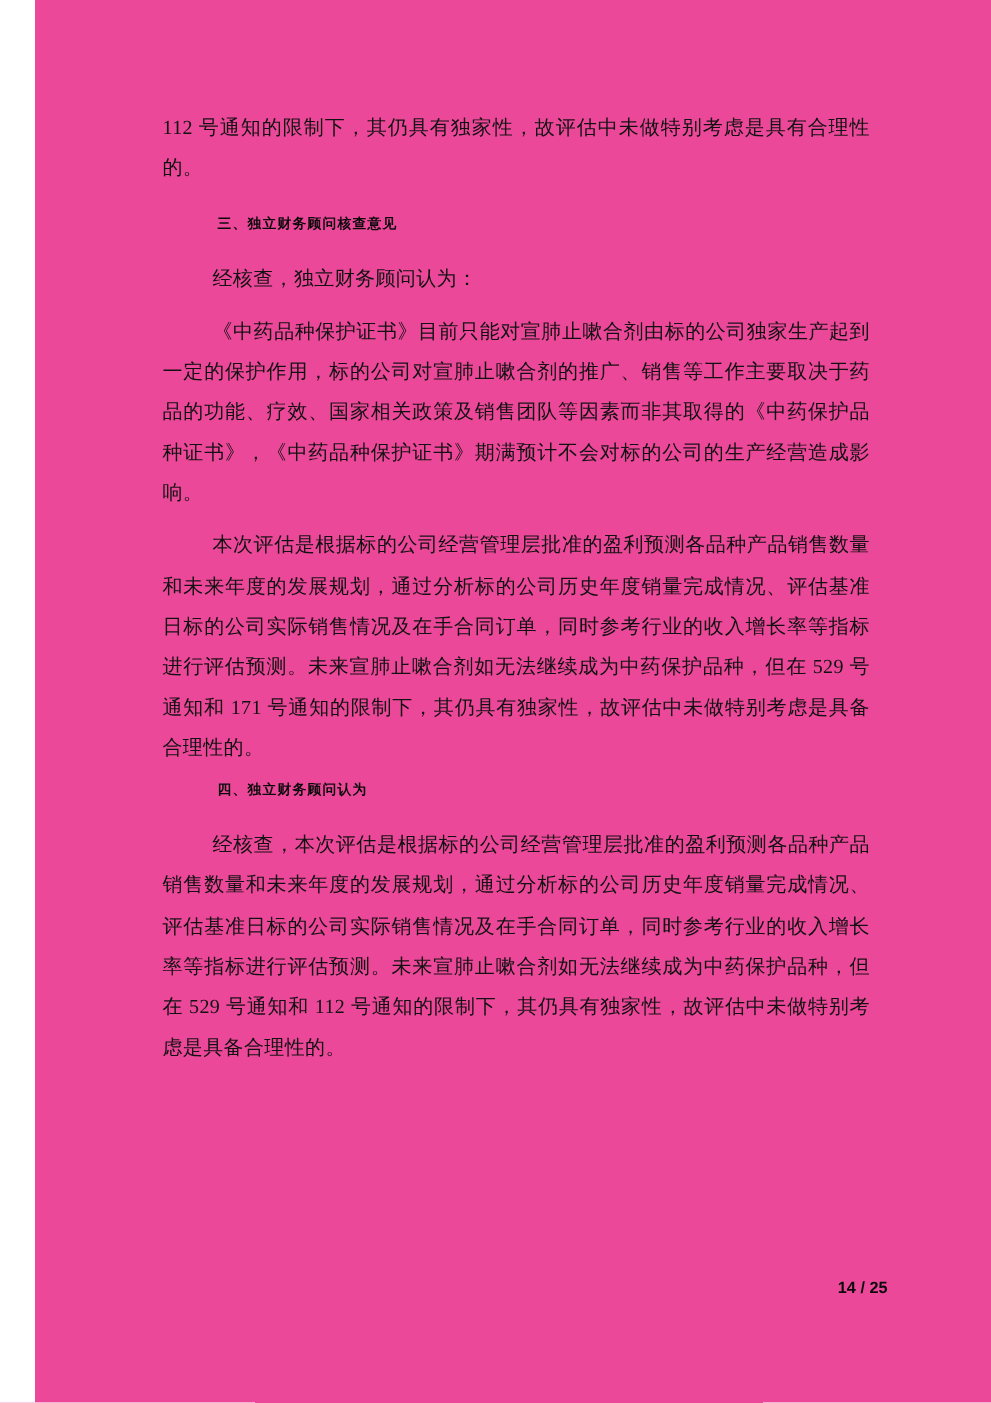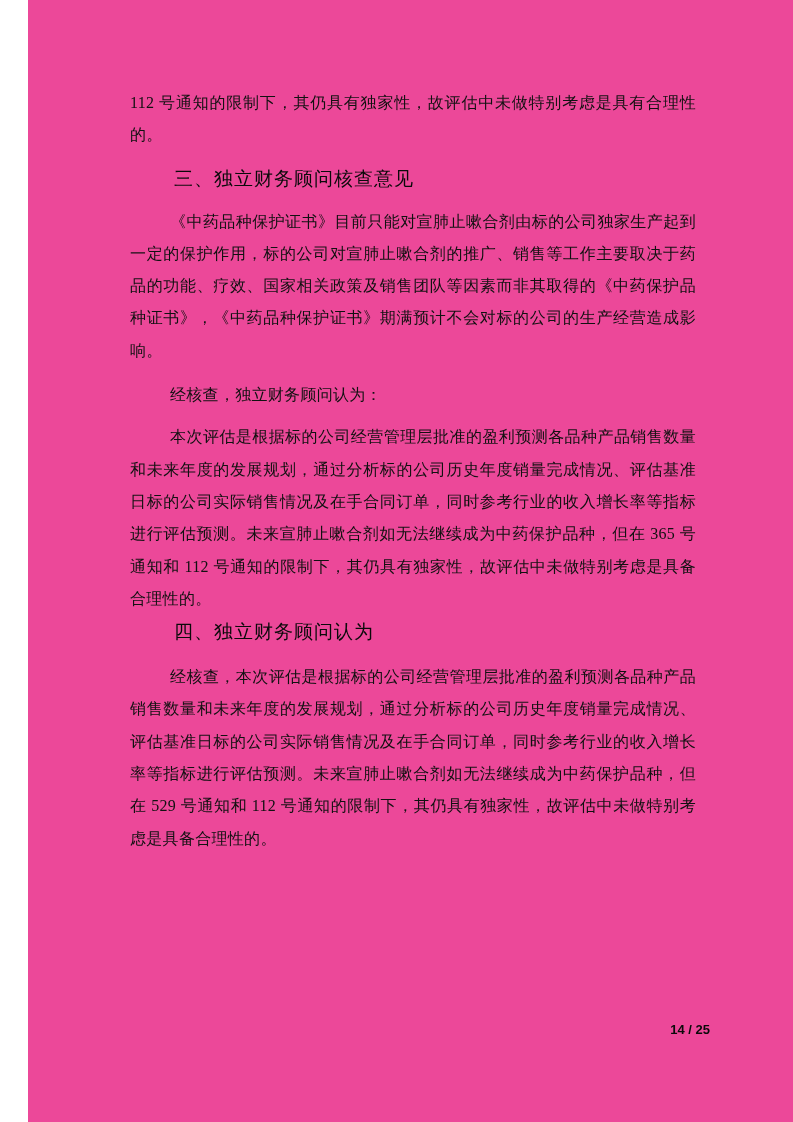--- a/index.html
+++ b/index.html
@@ -38,22 +38,22 @@
     margin-bottom: 10px;
     text-indent: 0;
   }
   .para.after-heading {
     margin-top: 12px;
   }
   .section-heading {
     margin: 0;
     padding-left: 44px;
     font-family: "Liberation Sans", "DejaVu Sans", sans-serif;
-    font-size: 19px;
-    font-weight: 400;
+    font-size: 11px;
+    font-weight: 700;
     line-height: 34px;
     letter-spacing: 1px;
     color: #0a0a0a;
   }
   .page-number {
     position: absolute;
     top: 1022px;
     right: 111px;
     font-family: Liberation Sans, sans-serif;
     font-size: 13px;
@@ -65,25 +65,25 @@
 </head>
 <body>
 
 <div class="page">
   <div class="content">
 
     <p class="para no-indent">112 号通知的限制下，其仍具有独家性，故评估中未做特别考虑是具有合理性的。</p>
 
     <h2 class="section-heading">三、独立财务顾问核查意见</h2>
 
+    <p class="para after-heading">经核查，独立财务顾问认为：</p>
+
     <p class="para">《中药品种保护证书》目前只能对宣肺止嗽合剂由标的公司独家生产起到一定的保护作用，标的公司对宣肺止嗽合剂的推广、销售等工作主要取决于药品的功能、疗效、国家相关政策及销售团队等因素而非其取得的《中药保护品种证书》，《中药品种保护证书》期满预计不会对标的公司的生产经营造成影响。</p>
 
-    <p class="para after-heading">经核查，独立财务顾问认为：</p>
-
-    <p class="para">本次评估是根据标的公司经营管理层批准的盈利预测各品种产品销售数量和未来年度的发展规划，通过分析标的公司历史年度销量完成情况、评估基准日标的公司实际销售情况及在手合同订单，同时参考行业的收入增长率等指标进行评估预测。未来宣肺止嗽合剂如无法继续成为中药保护品种，但在 365 号通知和 112 号通知的限制下，其仍具有独家性，故评估中未做特别考虑是具备合理性的。</p>
+    <p class="para">本次评估是根据标的公司经营管理层批准的盈利预测各品种产品销售数量和未来年度的发展规划，通过分析标的公司历史年度销量完成情况、评估基准日标的公司实际销售情况及在手合同订单，同时参考行业的收入增长率等指标进行评估预测。未来宣肺止嗽合剂如无法继续成为中药保护品种，但在 529 号通知和 171 号通知的限制下，其仍具有独家性，故评估中未做特别考虑是具备合理性的。</p>
 
     <h2 class="section-heading">四、独立财务顾问认为</h2>
 
     <p class="para after-heading">经核查，本次评估是根据标的公司经营管理层批准的盈利预测各品种产品销售数量和未来年度的发展规划，通过分析标的公司历史年度销量完成情况、评估基准日标的公司实际销售情况及在手合同订单，同时参考行业的收入增长率等指标进行评估预测。未来宣肺止嗽合剂如无法继续成为中药保护品种，但在 529 号通知和 112 号通知的限制下，其仍具有独家性，故评估中未做特别考虑是具备合理性的。</p>
 
   </div>
 
   <div class="page-number">14 / 25</div>
 </div>
 

